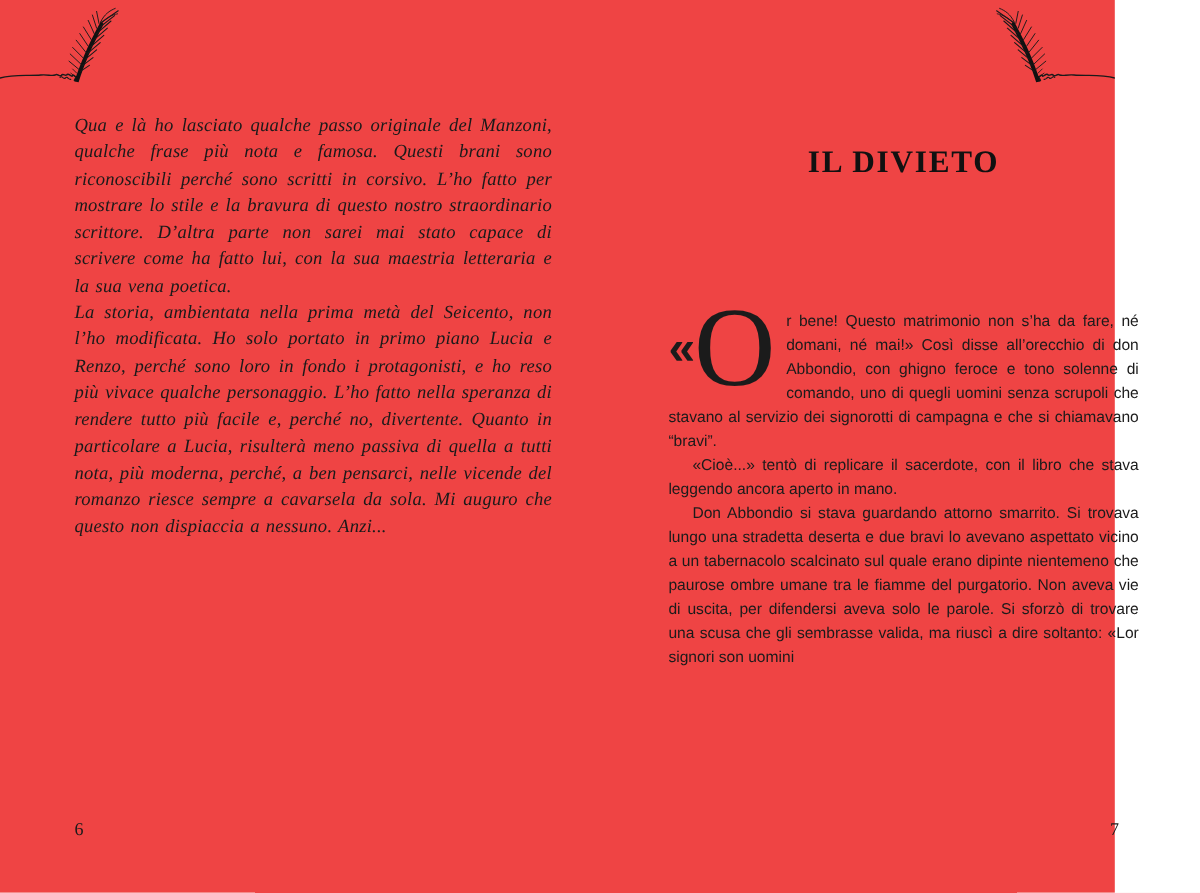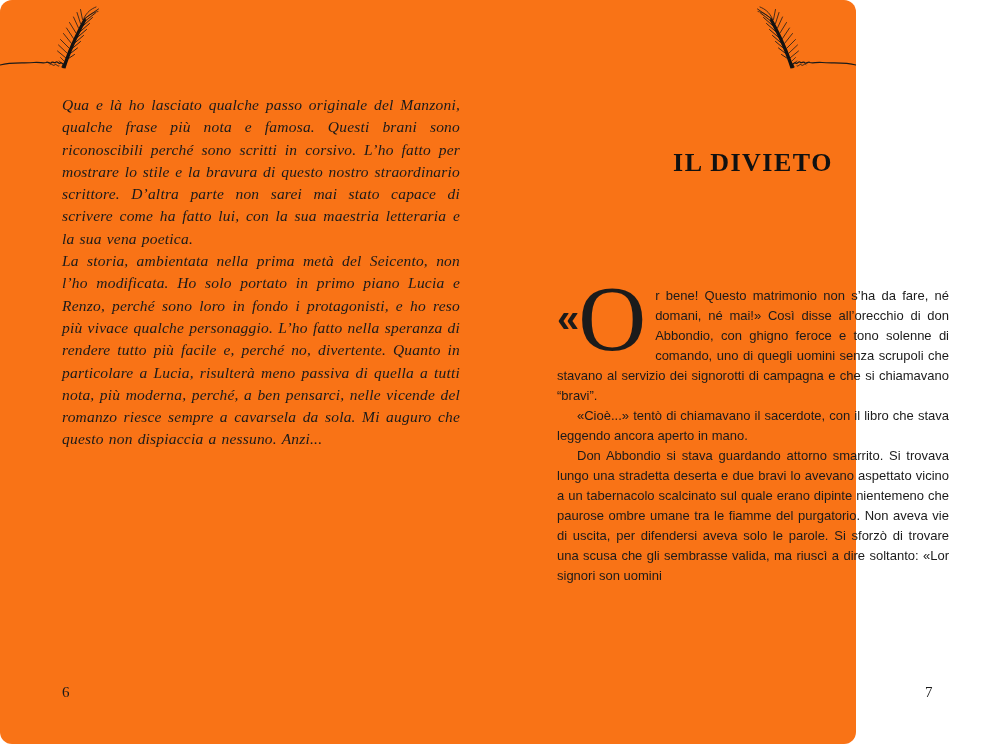--- a/index.html
+++ b/index.html
@@ -4,23 +4,22 @@
 <style>
   html, body {
     margin: 0; padding: 0;
     width: 1000px; height: 744px;
     overflow: hidden;
     background: #ffffff;
     font-family: "Liberation Serif", serif;
   }
   .spread {
     position: relative;
-    width: 856px; height: 744px;
-    background: #f97316;
-    border-radius: 12px;
+    width: 929px; height: 744px;
+    background: #ef4444;
   }
   .feather {
     position: absolute;
     top: 2px;
     width: 150px; height: 78px;
   }
   .feather-left { left: 0; }
   .feather-right { right: 0; transform: scaleX(-1); }
 
   .page { position: absolute; }
@@ -42,21 +41,21 @@
     word-spacing: 1px;
   }
 
   
   .page-right {
     left: 557px; top: 120px;
     width: 392px;
     color: #1a1a1a;
   }
   .chapter-title {
-    margin: 28px 0 0 0;
+    margin: 0 0 0 0;
     text-align: center;
     font-family: "Liberation Serif", serif;
     font-weight: 700;
     font-size: 26px;
     letter-spacing: 1.5px;
     color: #111111;
   }
   .rp-body { margin-top: 108px; }
   .rp-para {
     margin: 0;
@@ -194,21 +193,21 @@
   <div class="page page-right">
     <h1 class="chapter-title">IL DIVIETO</h1>
     <div class="rp-body">
       <p class="rp-para">
         <span class="dropcap">
           <span class="dc-quote">«</span>
           <span class="dc-letter">O</span>
         </span>
         <span>r bene! Questo matrimonio non s’ha da fare, né domani, né mai!» Così disse all’orecchio di don Abbondio, con ghigno feroce e tono solenne di comando, uno di quegli uomini senza scrupoli che stavano al servizio dei signorotti di campagna e che si chiamavano “bravi”.</span>
       </p>
-      <p class="rp-para indent">«Cioè...» tentò di chiamavano il sacerdote, con il libro che stava leggendo ancora aperto in mano.</p>
+      <p class="rp-para indent">«Cioè...» tentò di replicare il sacerdote, con il libro che stava leggendo ancora aperto in mano.</p>
       <p class="rp-para indent">Don Abbondio si stava guardando attorno smarrito. Si trovava lungo una stradetta deserta e due bravi lo avevano aspettato vicino a un tabernacolo scalcinato sul quale erano dipinte nientemeno che paurose ombre umane tra le fiamme del purgatorio. Non aveva vie di uscita, per difendersi aveva solo le parole. Si sforzò di trovare una scusa che gli sembrasse valida, ma riuscì a dire soltanto: «Lor signori son uomini</p>
     </div>
   </div>
 
   <div class="page-number pn-left">6</div>
   <div class="page-number pn-right">7</div>
 
 </div>
 
 </body></html>

